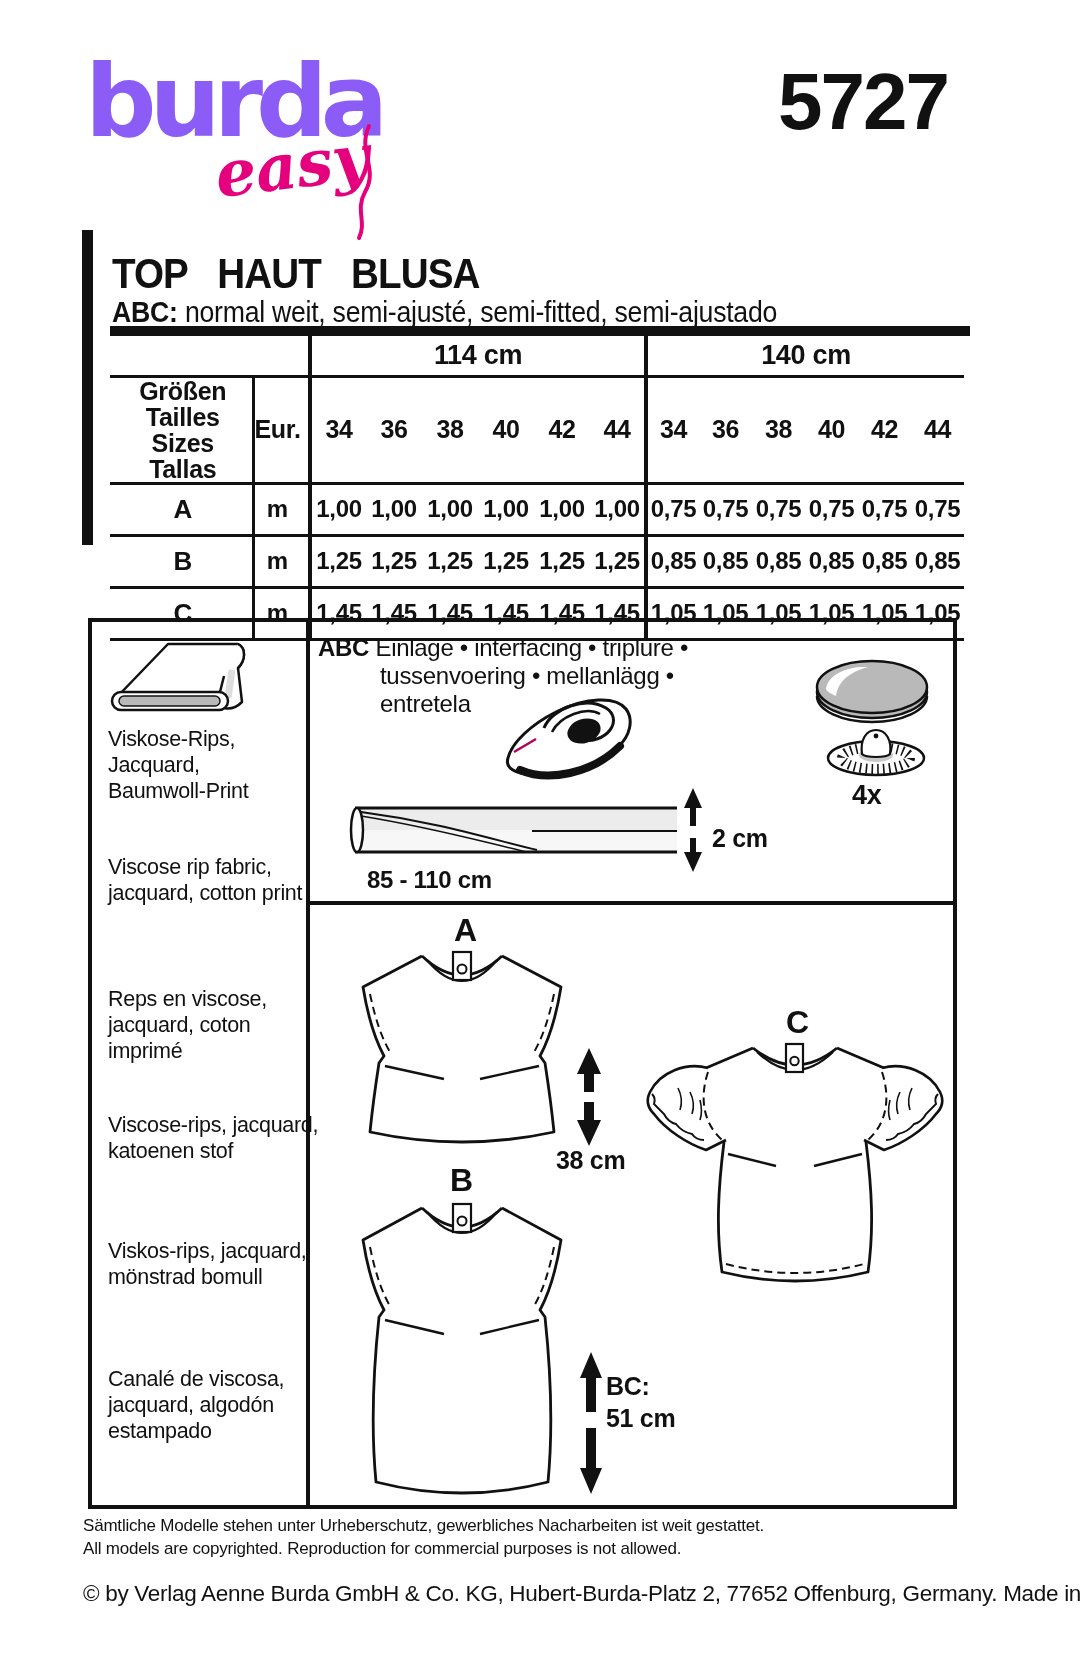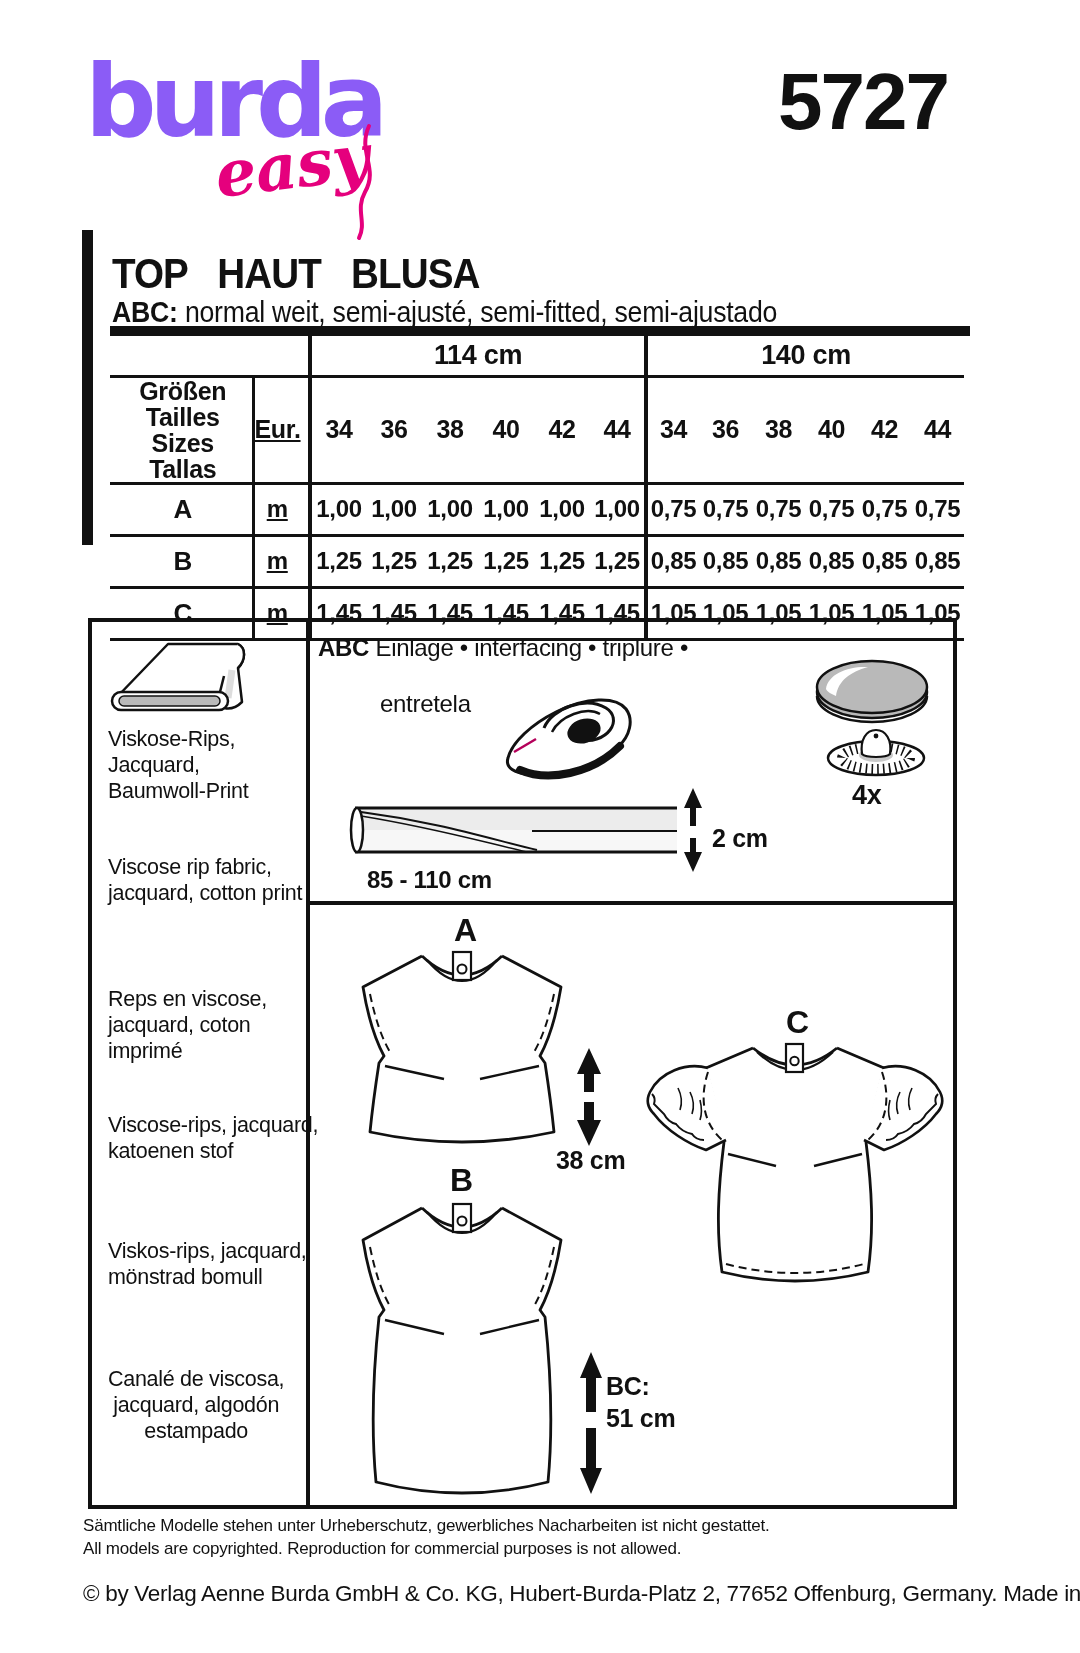--- a/index.html
+++ b/index.html
@@ -20,21 +20,21 @@
 
   
   table.sizes { border-collapse:collapse; table-layout:fixed; width:854px; }
   table.sizes td { font-weight:bold; text-align:center; vertical-align:middle; font-size:24px; }
   .tbar { background:#111; height:10px; width:860px; }
   tr.grow td { height:40px; font-size:27px; }
   tr.hrow td { height:54px; border-top:3px solid #111; font-size:25px; }
   tr.drow td { height:52px; border-top:3px solid #111; }
   tr.drow:last-child td { border-bottom:3px solid #111; }
   td.lblcell { text-align:left; padding-left:4px; font-size:23px; line-height:26px; border-right:3px solid #111; word-spacing:12px; }
-  td.eurcell { text-align:right; padding-right:8px; border-right:4px solid #111;text-decoration:underline; }
+  td.eurcell { text-align:right; padding-right:8px; border-right:4px solid #111; }
   td.grp140 { border-left:4px solid #111; }
   td.noborder { border:none; }
 
   
   .box { border:4px solid #111; }
   .vdivider { background:#111; }
   .hdivider { background:#111; }
   .mat-text { font-size:21.5px; line-height:26px; white-space:pre-line; }
   .inter-line { font-size:24px; line-height:28px; white-space:nowrap; }
   .dim-label { font-size:25px; font-weight:bold; white-space:nowrap; }
@@ -176,28 +176,29 @@
 Baumwoll-Print</div>
     <div class="abs mat-text" style="left:16px; top:232px;">Viscose rip fabric,
 jacquard, cotton print</div>
     <div class="abs mat-text" style="left:16px; top:364px;">Reps en viscose,
 jacquard, coton
 imprimé</div>
     <div class="abs mat-text" style="left:16px; top:490px;">Viscose-rips, jacquard,
 katoenen stof</div>
     <div class="abs mat-text" style="left:16px; top:616px;">Viskos-rips, jacquard,
 mönstrad bomull</div>
-    <div class="abs mat-text" style="left:16px; top:744px;text-align:center;">Canalé de viscosa,
+    <div class="abs mat-text" style="left:16px; top:744px;">Canalé de viscosa,
 jacquard, algodón
 estampado</div>
 
     <div class="abs inter-line" style="left:226px; top:12px;">
       <b>ABC</b>
       <span>Einlage • interfacing • triplure •</span>
     </div>
+    <div class="abs inter-line" style="left:288px; top:40px;">tussenvoering • mellanlägg •</div>
     <div class="abs inter-line" style="left:288px; top:68px;">entretela</div>
 
     <svg class="abs" style="left:408px; top:62px;" width="140" height="112" viewBox="0 0 140 112">
       <path d="M8,74 C12,58 32,40 56,28 C86,13 116,12 126,25 C134,36 130,52 118,63 C98,82 58,94 32,91 C14,89 5,84 8,74 Z" fill="#fff" stroke="#111" stroke-width="3" stroke-linejoin="round"></path>
       <path d="M44,44 C52,24 86,12 106,24 C114,29 116,38 110,46 C104,54 92,58 82,56" fill="none" stroke="#111" stroke-width="3"></path>
       <path d="M52,48 C60,32 86,22 100,30" fill="none" stroke="#111" stroke-width="2.5"></path>
       <ellipse cx="84" cy="47" rx="17" ry="12" fill="#111" transform="rotate(-18 84 47)"></ellipse>
       <path d="M20,86 C48,98 92,90 120,62" fill="none" stroke="#111" stroke-width="8" stroke-linecap="round"></path>
       <path d="M14,68 L36,55" stroke="#b4005a" stroke-width="2.5"></path>
     </svg>
@@ -290,17 +291,17 @@
       <path d="M296,64 Q292,68 294,74 Q288,80 284,84 Q280,92 272,94 Q266,102 256,104 Q252,110 244,110" fill="none" stroke="#111" stroke-width="2"></path>
       <path d="M240,42 C248,66 246,92 226,110" fill="none" stroke="#111" stroke-width="2" stroke-dasharray="8 5"></path>
       <path d="M270,58 C266,66 266,74 268,80 M258,62 C254,70 254,78 256,84 M248,70 C246,78 246,84 248,90" fill="none" stroke="#111" stroke-width="1.6"></path>
 
       <path d="M86,124 L134,136" stroke="#111" stroke-width="2.4"></path>
       <path d="M220,124 L172,136" stroke="#111" stroke-width="2.4"></path>
       <path d="M84,234 Q153,252 222,234" fill="none" stroke="#111" stroke-width="2" stroke-dasharray="8 5"></path>
     </svg>
   </div>
 
-  <div class="abs foot-small" style="left:83px; top:1516px;">Sämtliche Modelle stehen unter Urheberschutz, gewerbliches Nacharbeiten ist nicht gestattet.</div>
+  <div class="abs foot-small" style="left:83px; top:1516px;">Sämtliche Modelle stehen unter Urheberschutz, gewerbliches Nacharbeiten ist weit gestattet.</div>
   <div class="abs foot-small" style="left:83px; top:1539px;">All models are copyrighted. Reproduction for commercial purposes is not allowed.</div>
   <div class="abs foot-big" style="left:83px; top:1581px;">© by Verlag Aenne Burda GmbH &amp; Co. KG, Hubert-Burda-Platz 2, 77652 Offenburg, Germany. Made in Germany.</div>
 
 </div>
 
 </body></html>

